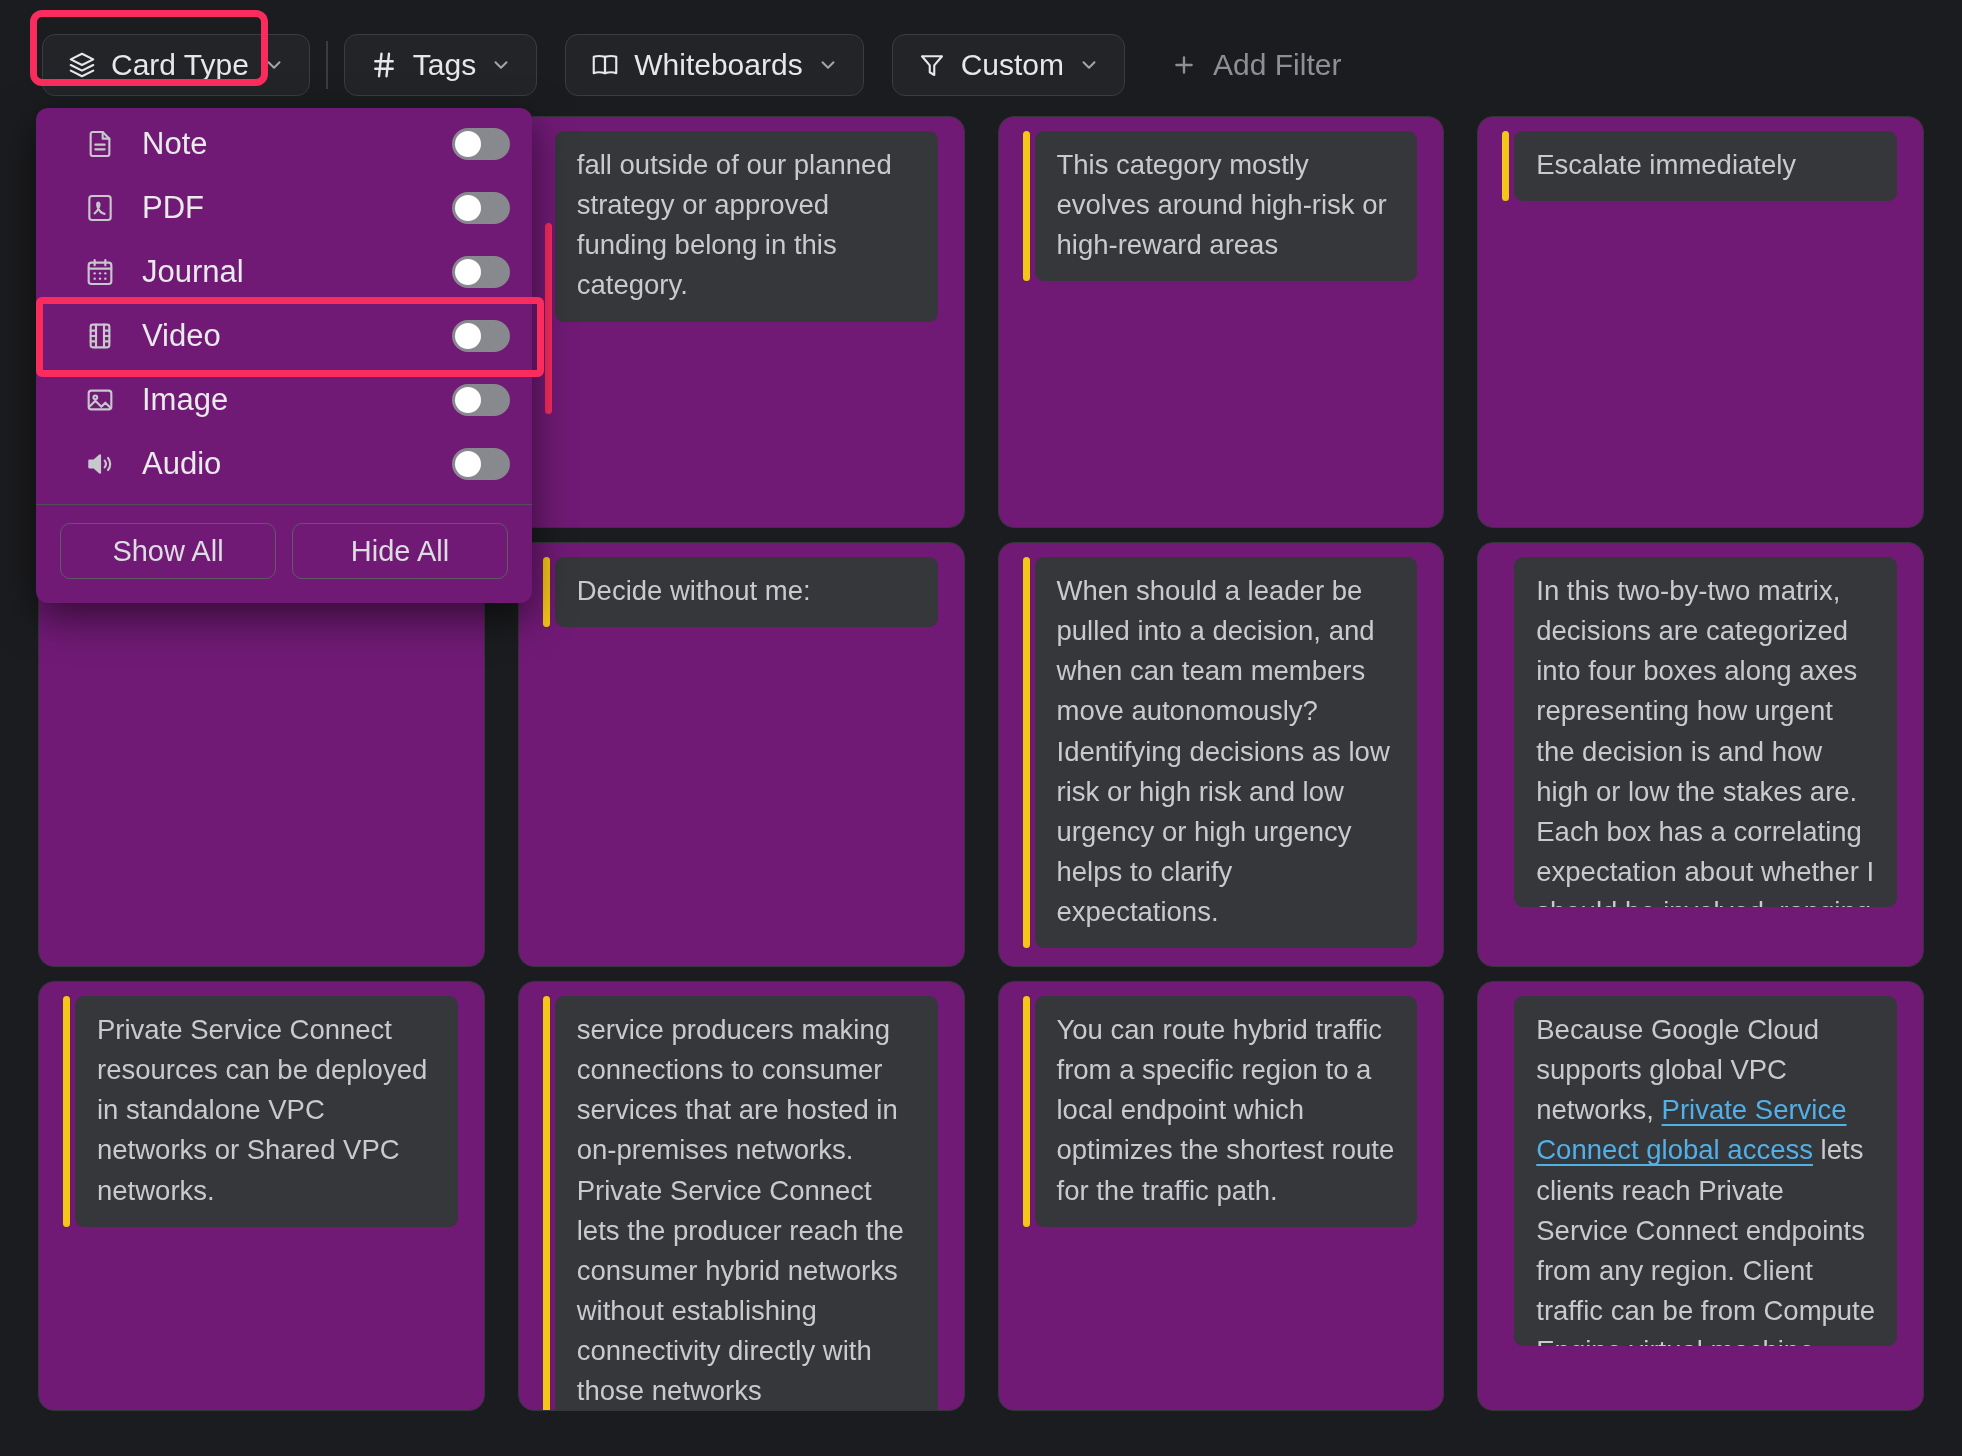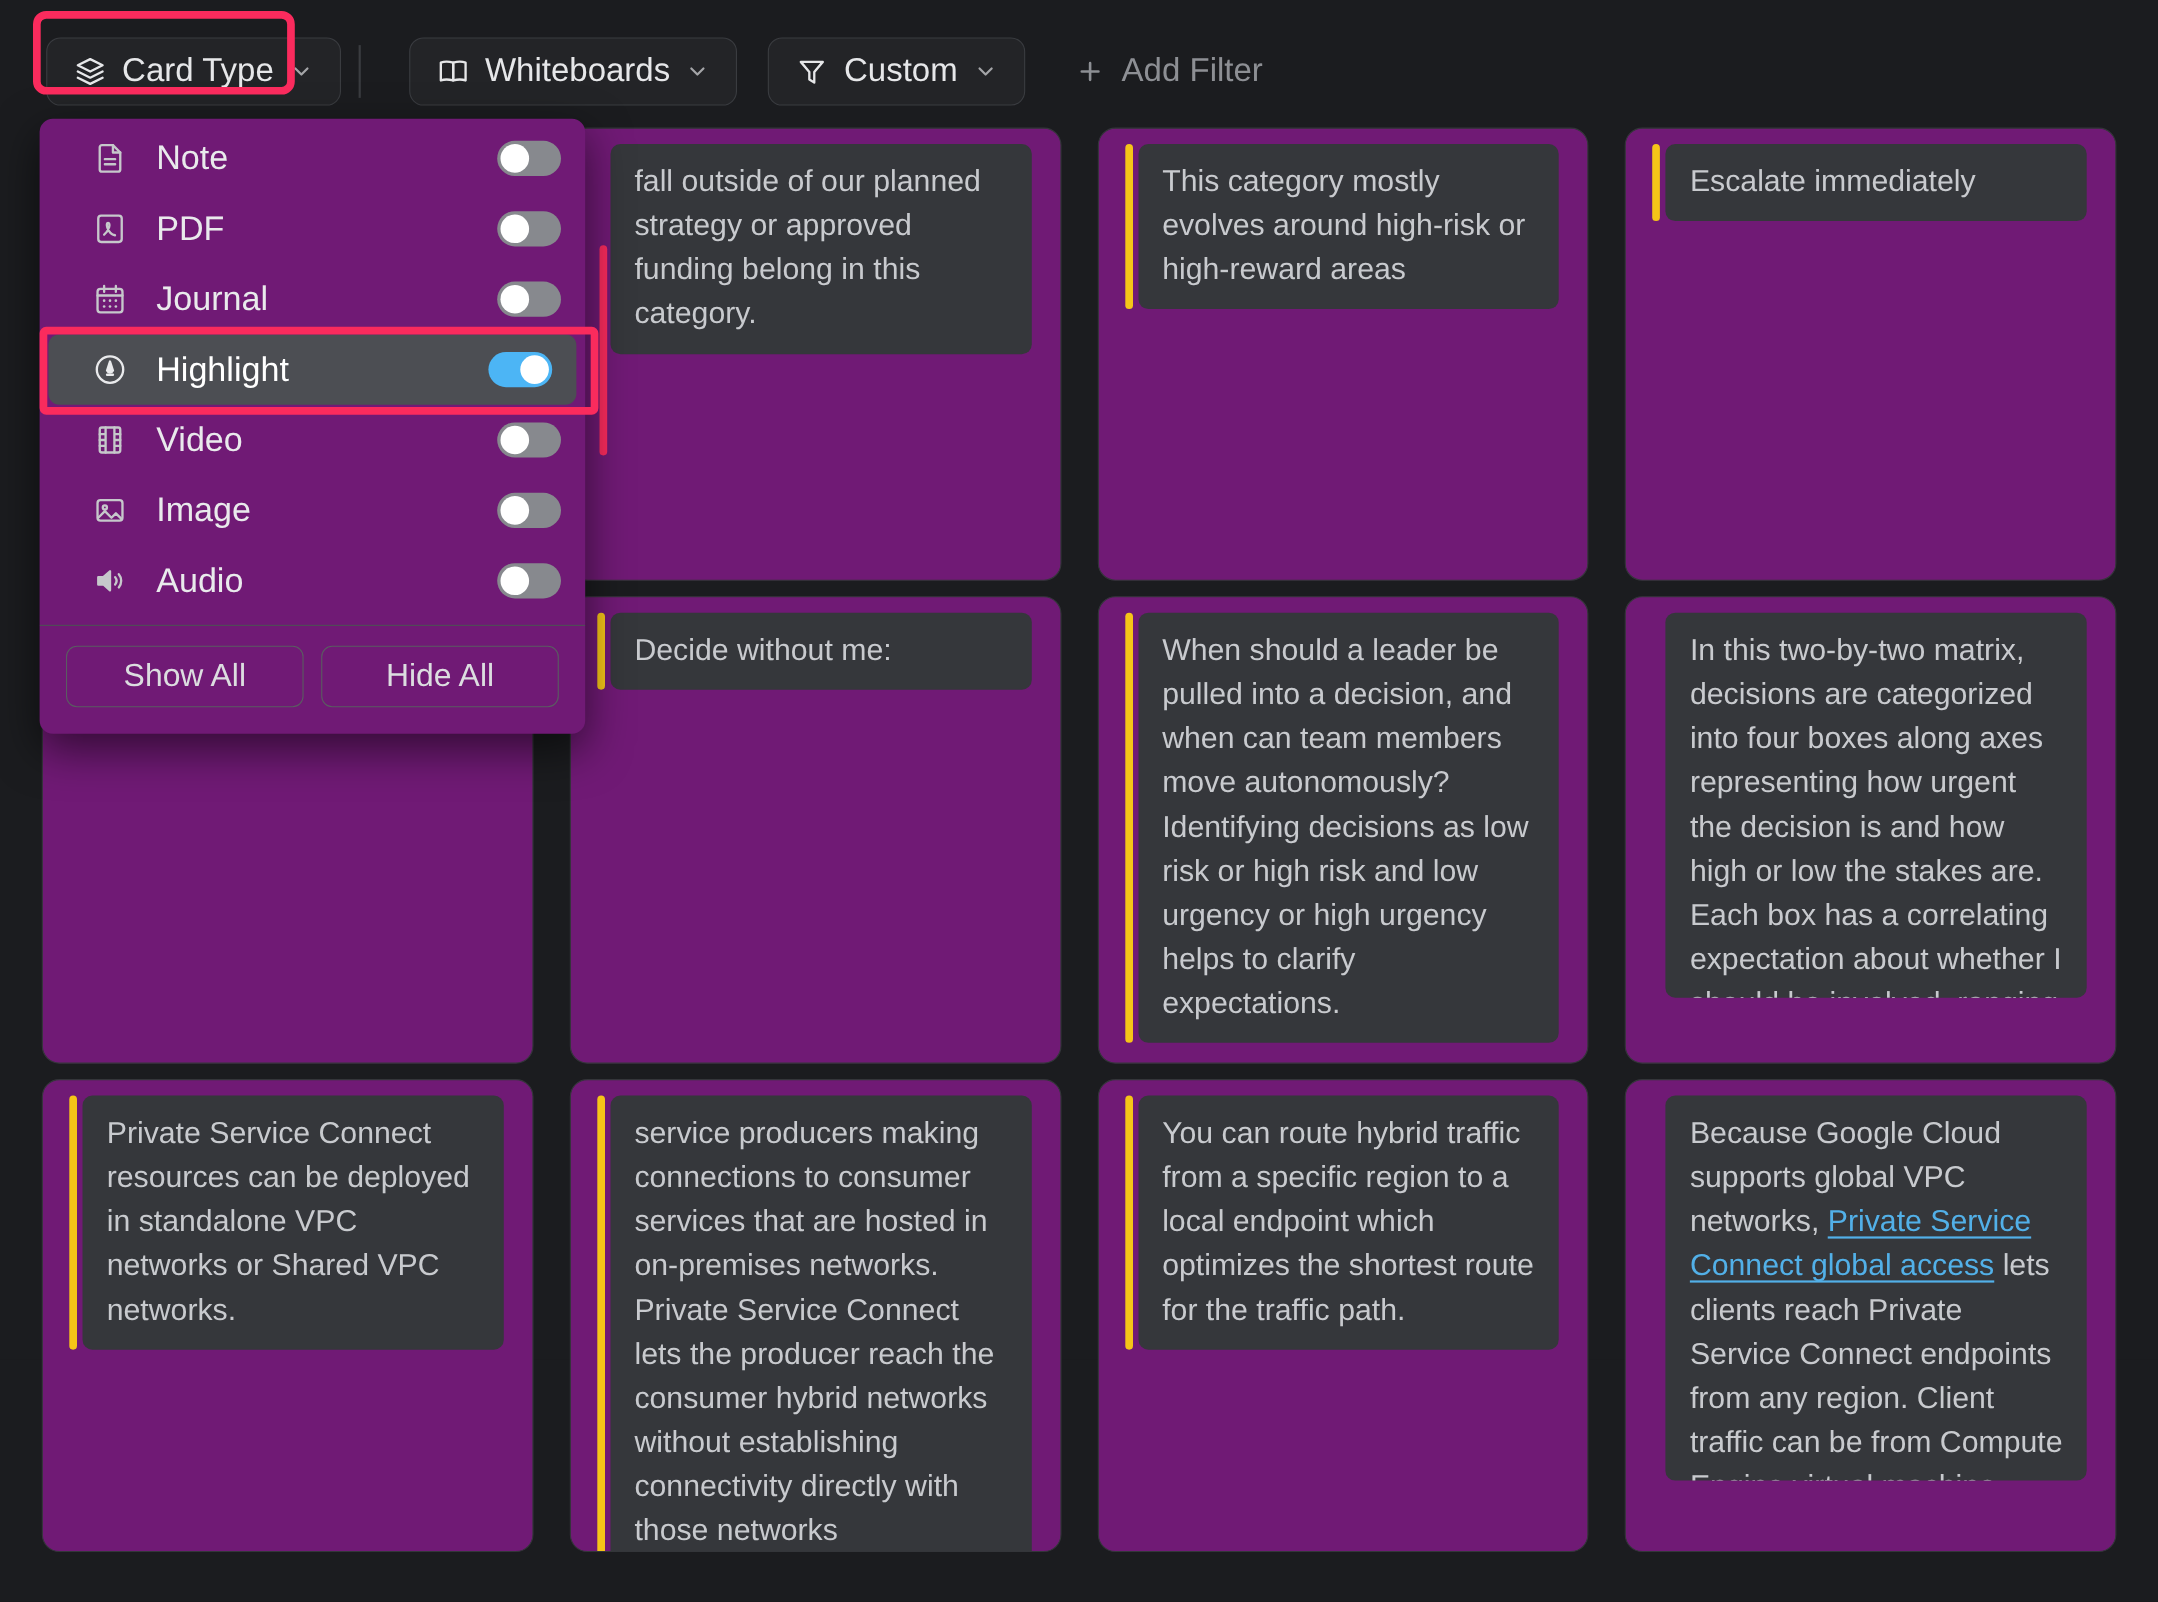--- a/index.html
+++ b/index.html
@@ -218,20 +218,29 @@
           <path d="M3 16.5L12 21l9-4.5"></path>
       </svg>
       <span>Card Type</span>
       <svg class="chev" viewBox="0 0 24 24" fill="none" stroke="#cfd0d3" stroke-width="2.2" stroke-linecap="round" stroke-linejoin="round">
           <path d="M6 9l6 6 6-6"></path>
         </svg>
     </div>
 
     <div class="chip-sep"></div>
 
+    <div class="filter-chip">
+      <svg class="chip-ico" viewBox="0 0 24 24" fill="none" stroke="#e6e7e9" stroke-width="1.9" stroke-linecap="round">
+          <path d="M5 9h14M5 15h14M10 3L8 21M16 3l-2 18"></path>
+        </svg>
+      <span>Tags</span>
+      <svg class="chev" viewBox="0 0 24 24" fill="none" stroke="#cfd0d3" stroke-width="2.2" stroke-linecap="round" stroke-linejoin="round">
+          <path d="M6 9l6 6 6-6"></path>
+        </svg>
+    </div>
 
     <div class="chip-gap"></div>
 
     <div class="filter-chip">
       <svg class="chip-ico" viewBox="0 0 24 24" fill="none" stroke="#e6e7e9" stroke-width="1.7" stroke-linecap="round" stroke-linejoin="round">
         <path d="M3 5.5c2.8-1 5.2-1 9 0v13c-3.8-1-6.2-1-9 0v-13z"></path>
           <path d="M21 5.5c-2.8-1-5.2-1-9 0v13c3.8-1 6.2-1 9 0v-13z"></path>
       </svg>
       <span>Whiteboards</span>
       <svg class="chev" viewBox="0 0 24 24" fill="none" stroke="#cfd0d3" stroke-width="2.2" stroke-linecap="round" stroke-linejoin="round">
@@ -378,31 +387,20 @@
         <circle cx="8" cy="17" r=".9" fill="#c6c8cb" stroke="none"></circle>
           <circle cx="12" cy="17" r=".9" fill="#c6c8cb" stroke="none"></circle>
           <circle cx="16" cy="17" r=".9" fill="#c6c8cb" stroke="none"></circle>
       </svg>
       <span class="dd-label">Journal</span>
       <span class="toggle">
           <span class="knob"></span>
         </span>
     </div>
 
-    <div class="dd-item selected">
-      <svg class="dd-ico" viewBox="0 0 24 24" fill="none" stroke="#e9eaec" stroke-width="1.6" stroke-linecap="round" stroke-linejoin="round">
-        <circle cx="12" cy="12" r="9"></circle>
-          <path d="M12 6.5l2 6.2a2.2 2.2 0 0 1-4 0L12 6.5z" fill="#e9eaec"></path>
-          <path d="M10 15.5h4"></path>
-      </svg>
-      <span class="dd-label">Highlight</span>
-      <span class="toggle on">
-          <span class="knob"></span>
-        </span>
-    </div>
 
     <div class="dd-item">
       <svg class="dd-ico" viewBox="0 0 24 24" fill="none" stroke="#c6c8cb" stroke-width="1.6" stroke-linecap="round" stroke-linejoin="round">
         <rect x="5" y="3.5" width="14" height="17" rx="1.5"></rect>
           <path d="M9 3.5v17M15 3.5v17M5 8h4M5 12h4M5 16h4M15 8h4M15 12h4M15 16h4"></path>
       </svg>
       <span class="dd-label">Video</span>
       <span class="toggle">
           <span class="knob"></span>
         </span>

